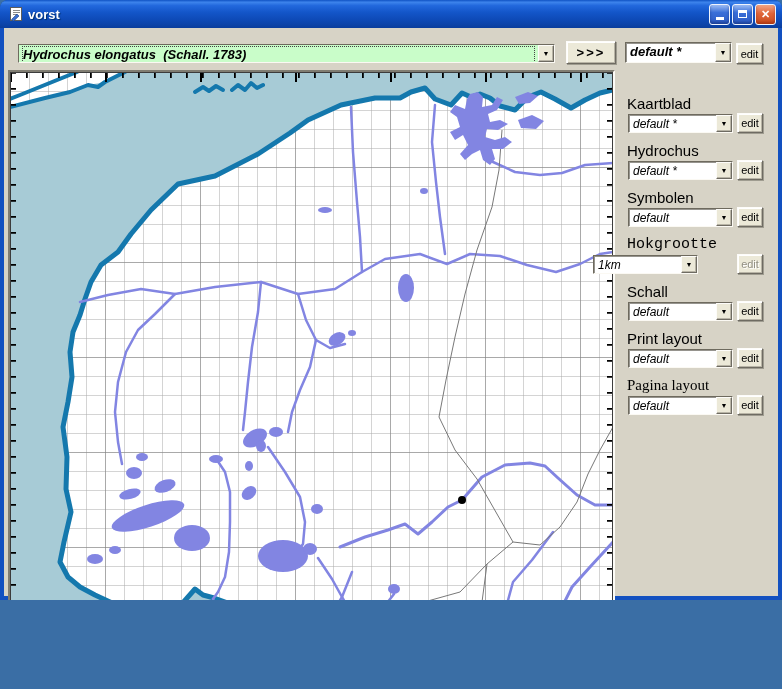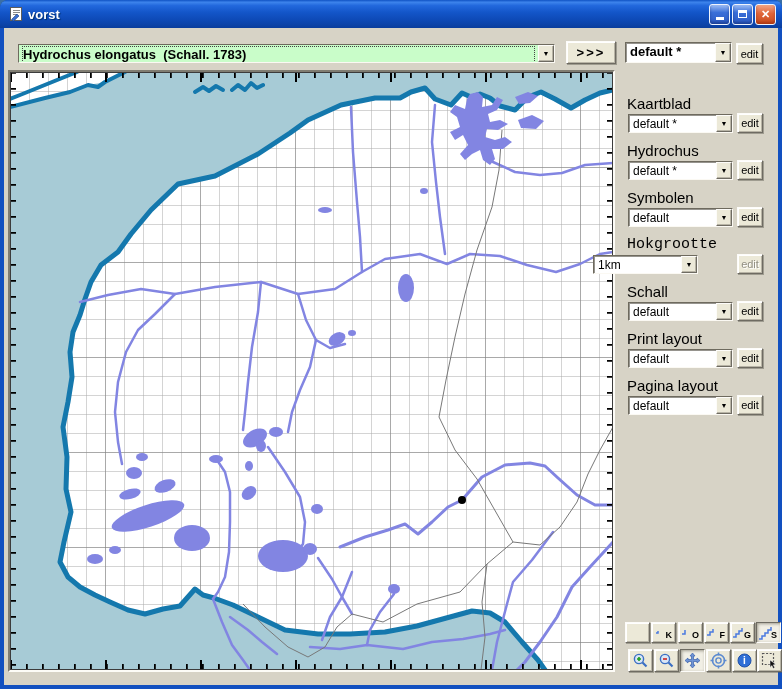--- a/index.html
+++ b/index.html
@@ -1,32 +1,32 @@
 <!DOCTYPE html>
 <html><head>
 <meta charset="utf-8">
 <style>
   html,body{margin:0;padding:0;background:#3a6ea5;}
   *{box-sizing:border-box;font-family:"Liberation Sans",sans-serif;}
-  .window{position:relative;width:782px;height:689px;background:#1250c0;border-radius:8px 8px 0 0;overflow:hidden;}
+  .window{position:relative;width:782px;height:600px;background:#1250c0;border-radius:8px 8px 0 0;overflow:hidden;}
   .titlebar{position:absolute;left:0;top:0;right:0;height:28px;border-radius:7px 7px 0 0;
     background:linear-gradient(180deg,#0f52c4 0%,#3d84ec 8%,#2268dd 20%,#1355c8 45%,#0e4ab7 70%,#0c43a8 88%,#0a3d9c 100%);
     display:flex;align-items:center;padding:0 6px;}
   .titlebar .ticon{width:16px;height:16px;margin:0 4px 0 2px;}
   .titlebar .ttext{color:#fff;font-weight:bold;font-size:13px;text-shadow:1px 1px 1px #00306e;flex:1;}
   .winbtn{width:21px;height:21px;border-radius:3px;margin-left:2px;border:1px solid #eef3fd;
     display:flex;align-items:center;justify-content:center;color:#fff;font-weight:bold;font-size:11px;
     background:linear-gradient(180deg,#9cbcf4,#3a6fd8 40%,#2e5cc4);box-shadow:inset 0 -2px 3px rgba(0,20,80,.4);}
   .winbtn.close{background:linear-gradient(180deg,#f2a584,#e0653a 45%,#c94c1d);box-shadow:inset 0 -2px 3px rgba(120,20,0,.4);}
   .minglyph{display:block;width:8px;height:3px;background:#fff;margin-top:8px;}
   .maxglyph{display:block;width:9px;height:8px;border:1px solid #fff;border-top:3px solid #fff;}
   .client{position:absolute;left:4px;top:28px;right:4px;bottom:4px;background:#d7d3c6;}
   .combo{position:absolute;background:#fff;border:1px solid;border-color:#6e6a5e #fbf9f3 #fbf9f3 #6e6a5e;
     box-shadow:inset 1px 1px 0 rgba(64,60,50,.55);display:flex;align-items:stretch;}
-  .combo .val{flex:1;font-size:12px;line-height:16px;padding:1px 4px 12px 4px;overflow:hidden;white-space:pre;}
+  .combo .val{flex:1;font-size:12px;line-height:16px;padding:1px 4px 12px 4px;overflow:hidden;white-space:pre;font-style:italic;}
   .combo .arrow{width:16px;background:#ece9d8;border:1px solid;border-color:#fdfcf9 #6e6b62 #6e6b62 #fdfcf9;
     box-shadow:inset -1px -1px 0 #b8b4a6;display:flex;align-items:center;justify-content:center;font-size:7px;color:#000;}
   .combo.green .val{background:#c9fdc9;font-weight:bold;font-size:13px;}
   .combo.bold .val{font-weight:bold;font-size:13px;}
   .focusrect{display:block;outline:1px dotted #444;height:15px;margin-top:1px;}
   .btn{position:absolute;background:#ece9d8;border:1px solid;border-color:#fdfcf9 #6e6b62 #6e6b62 #fdfcf9;
     box-shadow:inset 1px 1px 0 #fff,inset -1px -1px 0 #b8b4a6,1px 1px 0 rgba(90,88,78,.45);
     font-size:11px;color:#000;display:flex;align-items:center;justify-content:center;padding:0;}
   .btn.pressed{border-color:#6e6b62 #fdfcf9 #fdfcf9 #6e6b62;box-shadow:inset 1px 1px 3px rgba(120,115,100,.65);background:#f1efe5;}
   .btn.disabled{color:#918e82;text-shadow:1px 1px 0 #fff;}
@@ -219,21 +219,21 @@
 
     <span class="grouplabel" style="top:302px;text-align:center;">Print layout</span>
     <div class="combo" style="left:624px;top:321px;width:105px;height:19px;">
       <span class="val">default</span>
       <span class="arrow">
           <span>▼</span>
         </span>
     </div>
     <button class="btn" style="left:733px;top:320px;width:26px;height:20px;">edit</button>
 
-    <span class="grouplabel" style="top:349px;">Pagina layout</span>
+    <span class="grouplabel" style="top:349px;font-family:Liberation Serif, serif;">Pagina layout</span>
     <div class="combo" style="left:624px;top:368px;width:105px;height:19px;">
       <span class="val">default</span>
       <span class="arrow">
           <span>▼</span>
         </span>
     </div>
     <button class="btn" style="left:733px;top:367px;width:26px;height:20px;">edit</button>
 
     <button class="btn scale-btn" style="left:621px;top:594px;">
         <span class="letter"></span>

